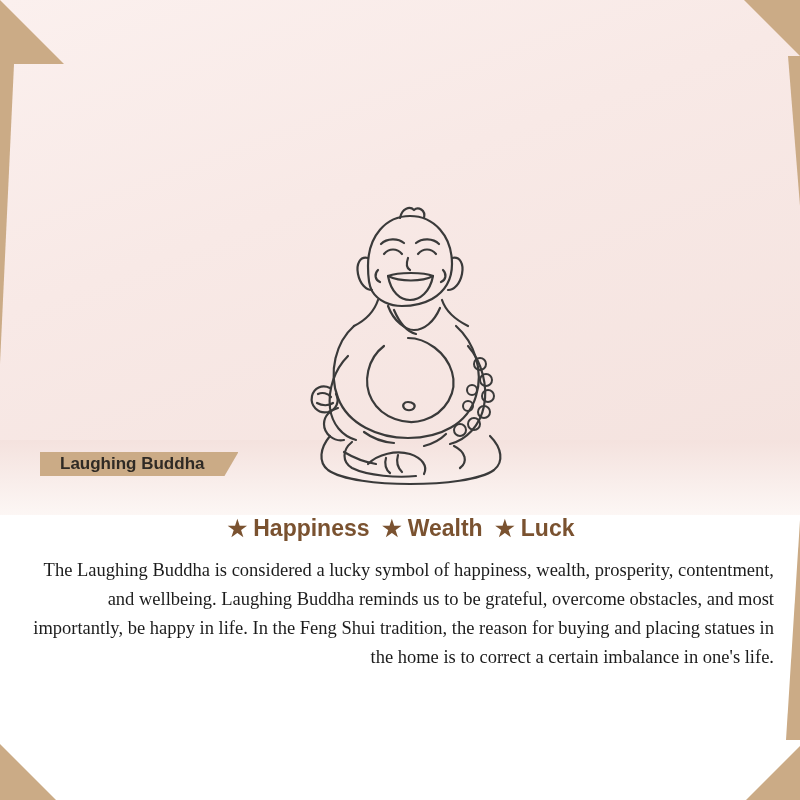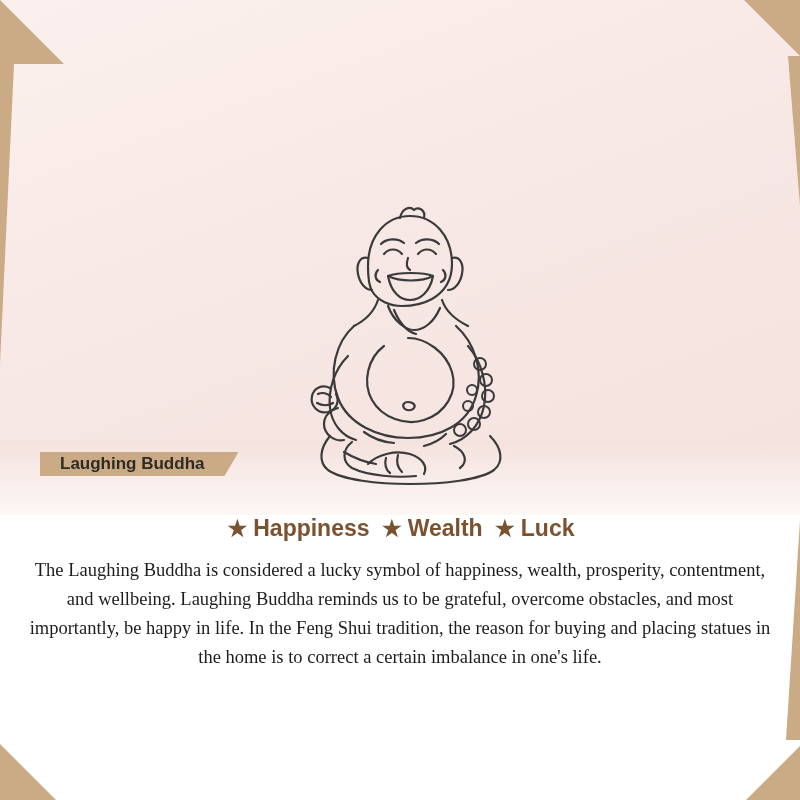--- a/index.html
+++ b/index.html
@@ -169,21 +169,21 @@
 
   
   .body-text {
     position: absolute;
     left: 26px; top: 556px;
     width: 748px;
     font-size: 18.5px;
     line-height: 29px;
     color: #1c1c1c;
     font-family: "Liberation Serif", serif;
-    text-align: center;
+    text-align: right;
   }
 </style>
 </head>
 <body>
 
 <div class="page">
 
   <div class="bg-top"></div>
   <div class="bg-mid"></div>
   <div class="bg-bottom"></div>

